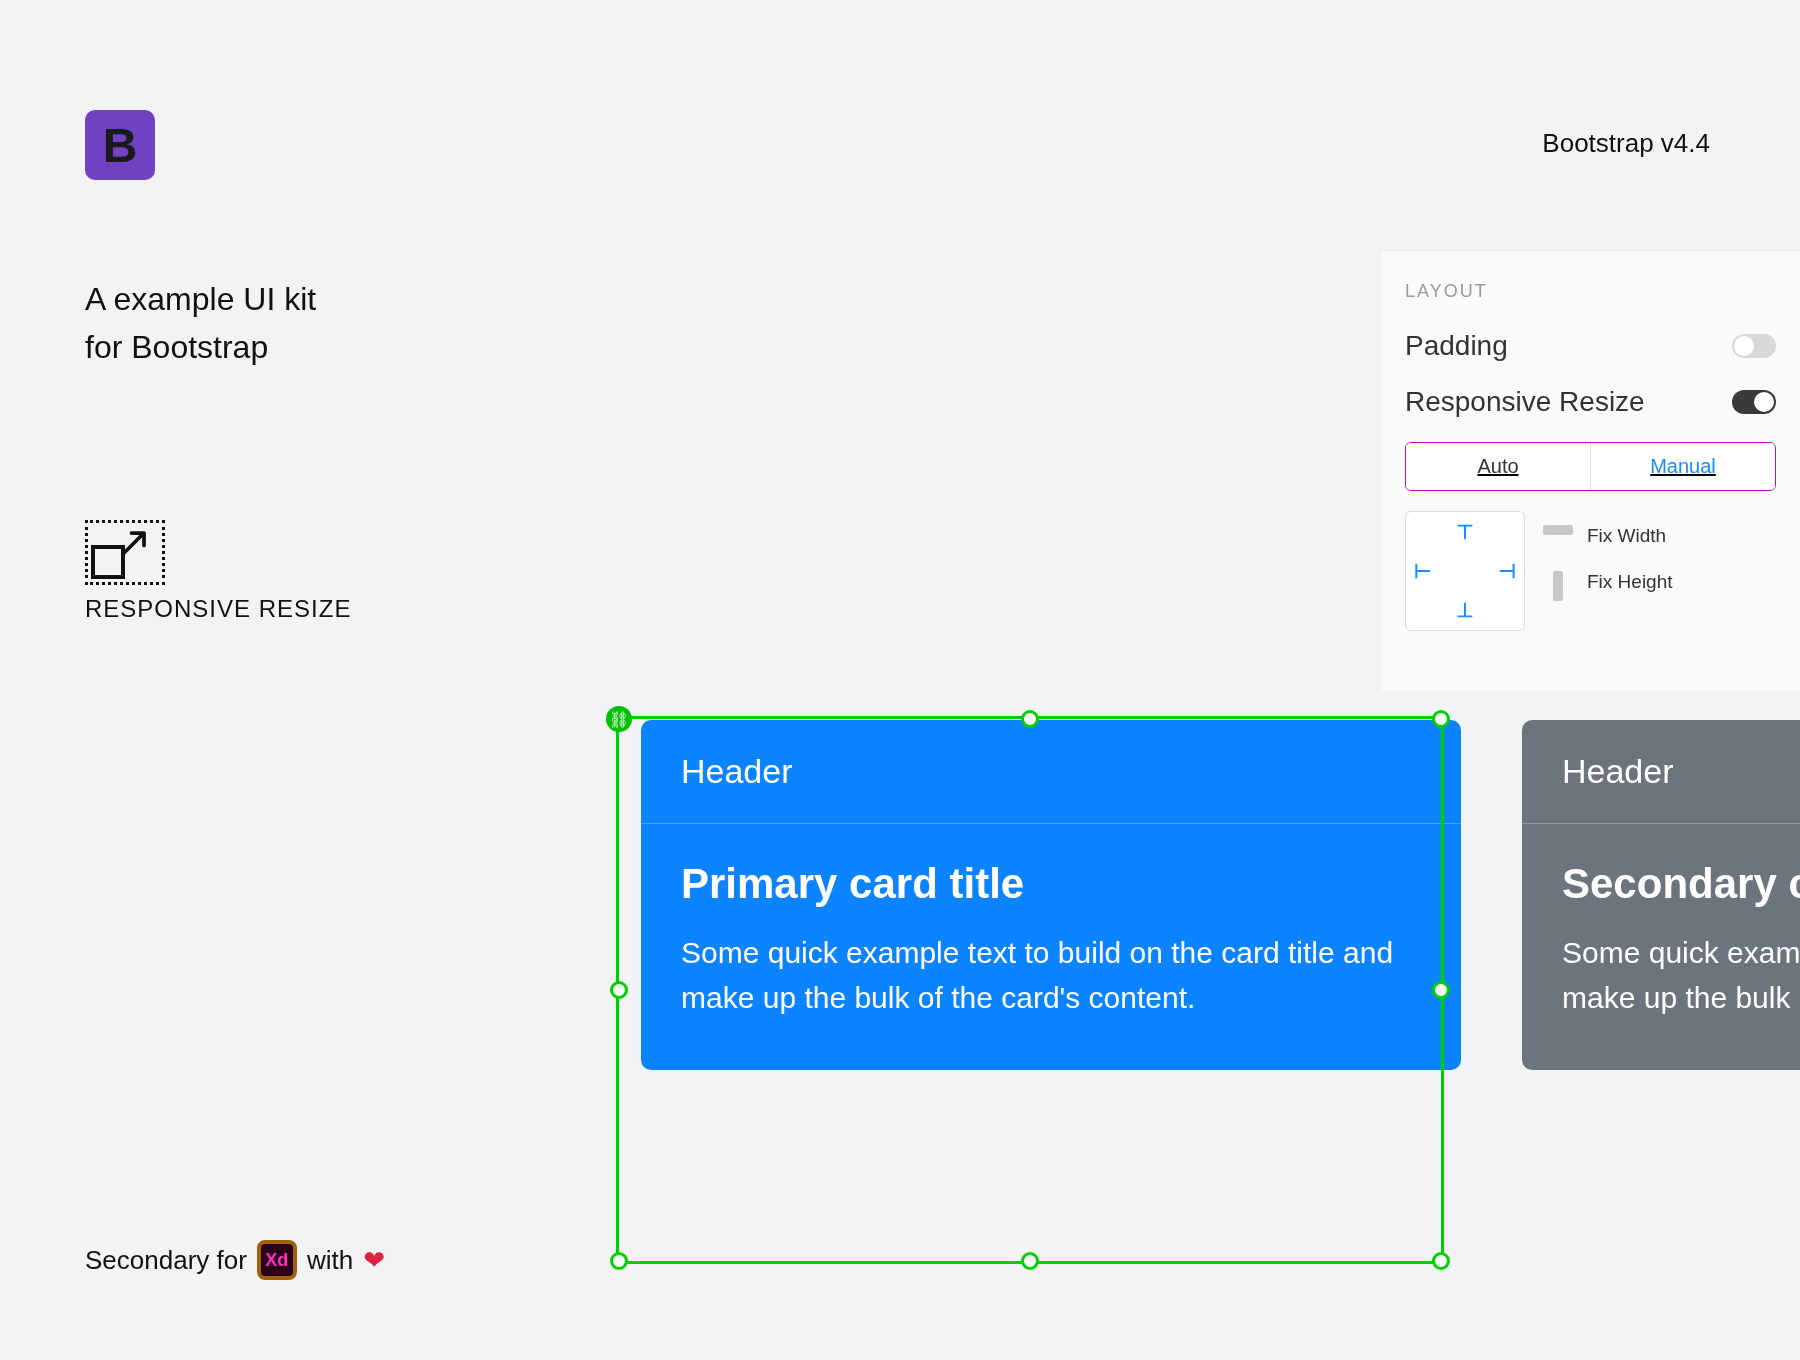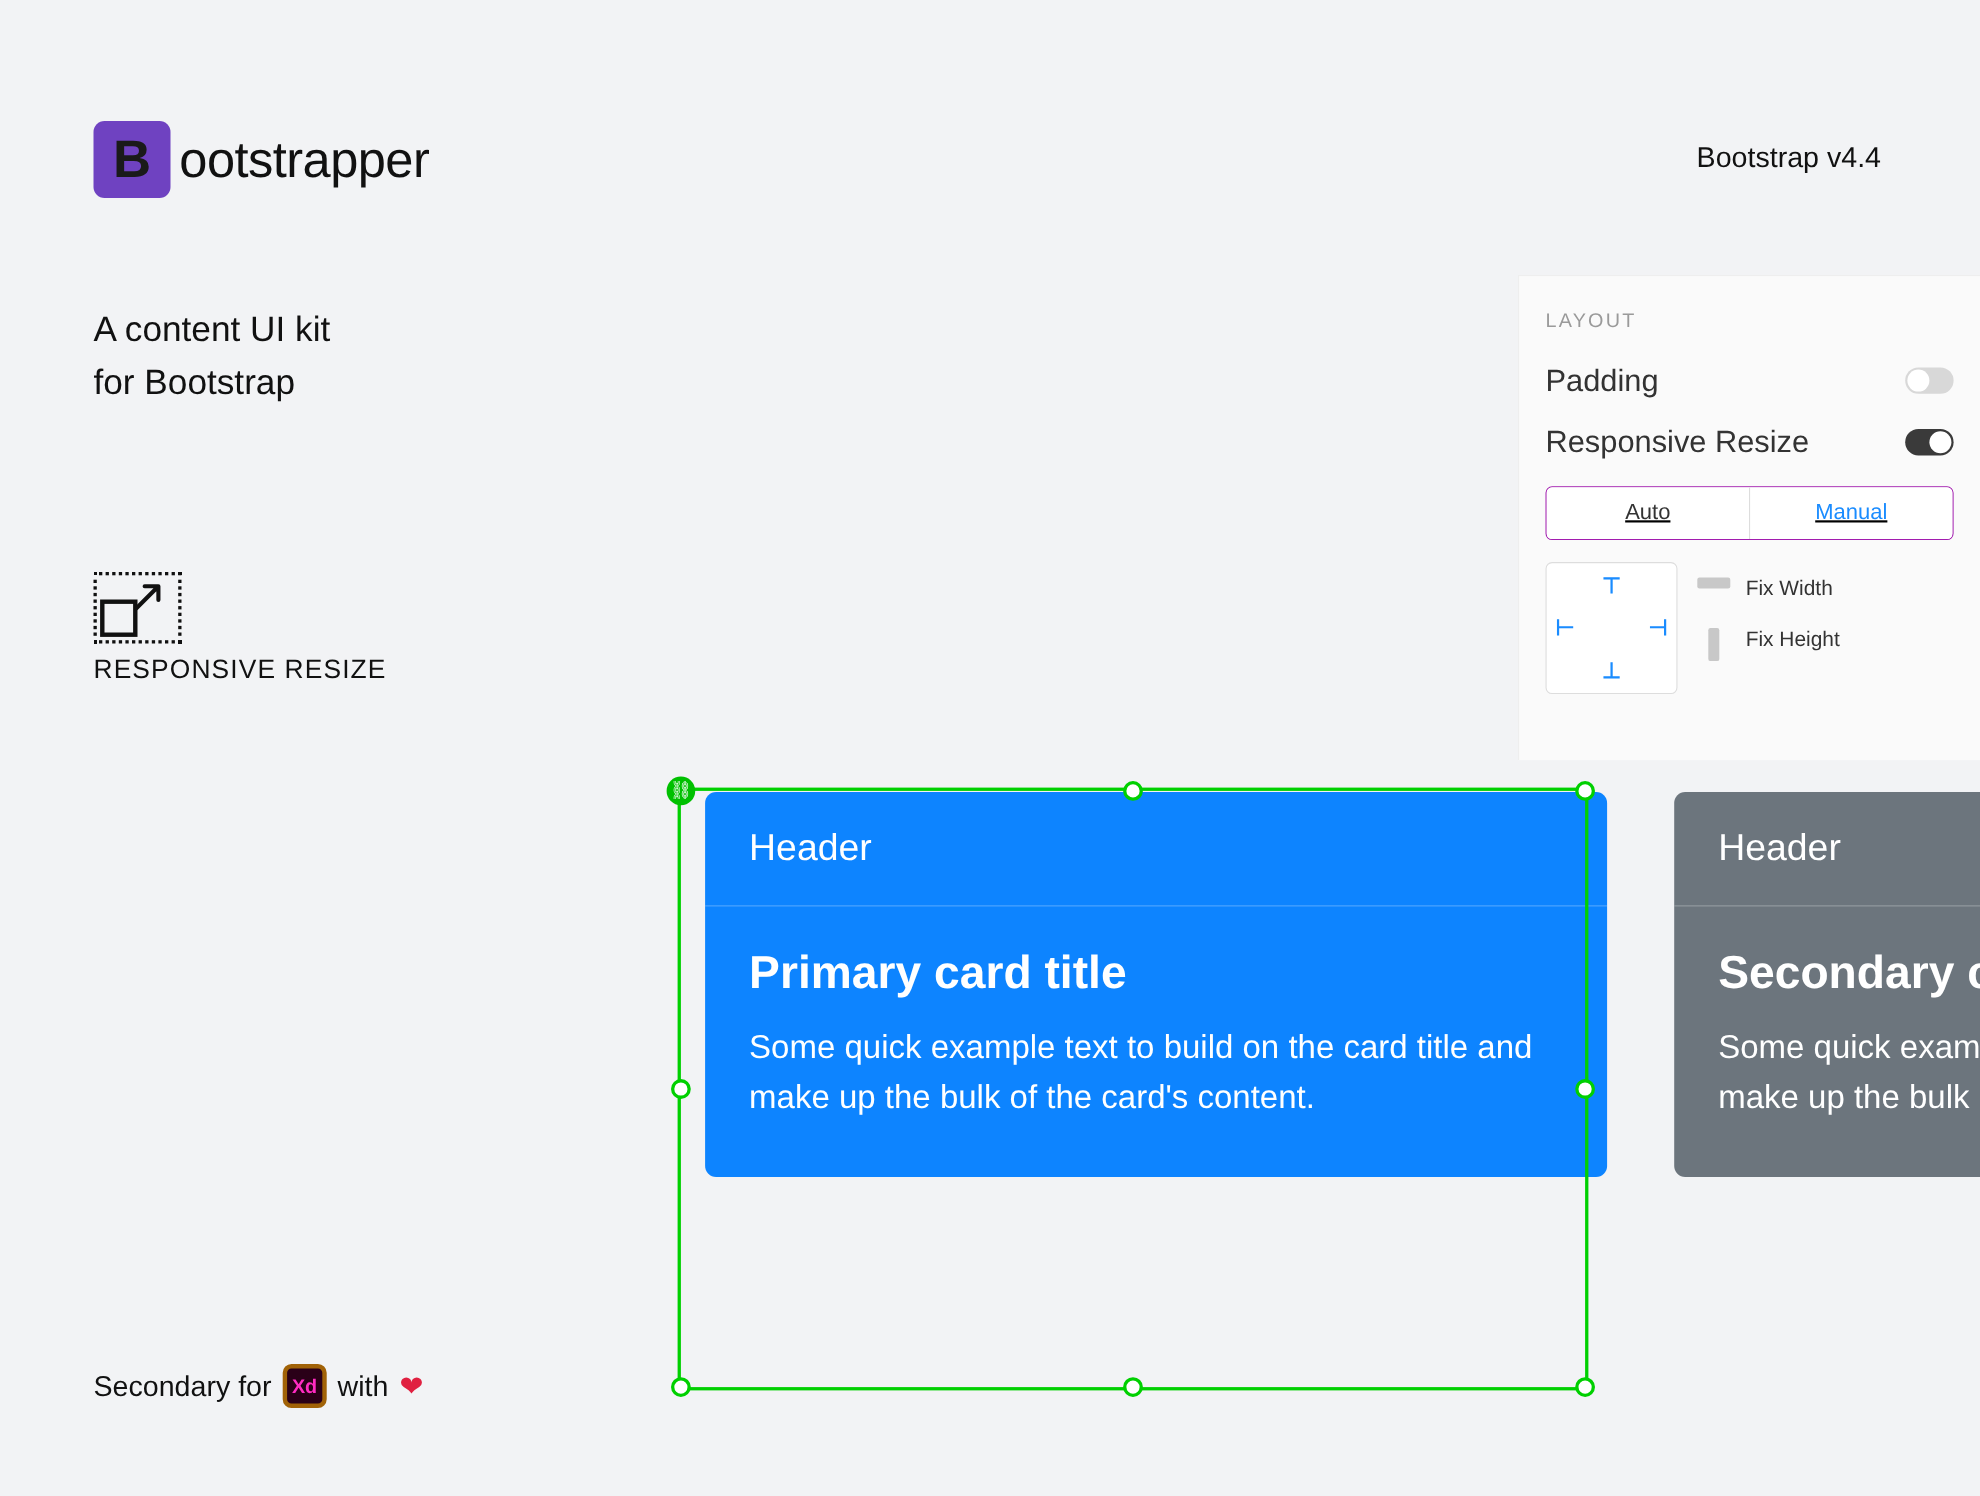--- a/index.html
+++ b/index.html
@@ -292,27 +292,26 @@
   align-items: center;
   justify-content: center;
 }
 .heart { color: #e02040; font-size: 26px; }
 </style>
 </head>
 <body>
 
 <div class="logo-block">
   <div class="logo-badge">B</div>
-  <div class="logo-text">ootstrapper</div>
 </div>
 
 <div class="version">Bootstrap v4.4</div>
 
 <div class="tagline">
-  <div>A content UI kit</div>
+  <div>A example UI kit</div>
   <div>for Bootstrap</div>
 </div>
 
 <div class="resize-block">
   <div class="resize-icon">
     <div class="dotted"></div>
     <div class="solid"></div>
     <div class="arrow">
       <svg viewBox="0 0 24 24">
           <path d="M4 20 L18 6 M10 4 H20 V14" stroke="#111" stroke-width="3" fill="none" stroke-linecap="round" stroke-linejoin="round"></path>

